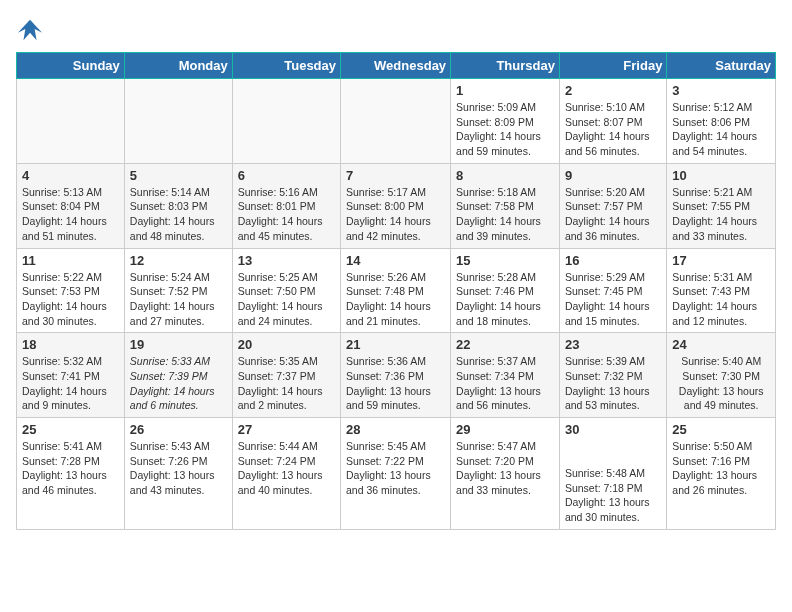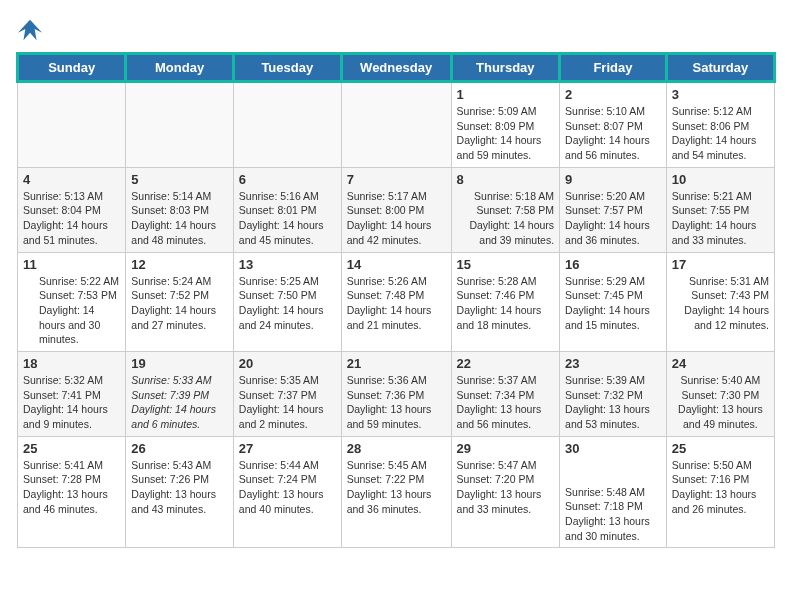--- a/index.html
+++ b/index.html
@@ -52,22 +52,22 @@
       width: 100%;
       border-collapse: collapse;
       margin-top: 8px;
     }
     .calendar th {
       background-color: #2c6fad;
       color: #fff;
       font-size: 13px;
       font-weight: bold;
       padding: 5px 4px;
-      text-align: center;
-      border: 3px solid #14b8a6;
+      text-align: right;
+      border: 1px solid #14b8a6;
     }
     .calendar td {
       vertical-align: top;
       border: 1px solid #ccc;
       padding: 4px 5px;
       width: 113px;
       min-height: 80px;
       background: #fff;
     }
     .calendar tr:nth-child(even) td {
@@ -165,41 +165,41 @@
 Daylight: 14 hours and 45 minutes.</div>
         </td>
         <td>
           <span class="day-num">7</span>
           <div class="day-info" style="white-space: pre-line;">Sunrise: 5:17 AM
 Sunset: 8:00 PM
 Daylight: 14 hours and 42 minutes.</div>
         </td>
         <td>
           <span class="day-num">8</span>
-          <div class="day-info" style="white-space: pre-line; text-align: right;">Sunrise: 5:18 AM
+          <div class="day-info" style="white-space: pre-line;">Sunrise: 5:18 AM
 Sunset: 7:58 PM
 Daylight: 14 hours and 39 minutes.</div>
         </td>
         <td>
           <span class="day-num">9</span>
           <div class="day-info" style="white-space: pre-line;">Sunrise: 5:20 AM
 Sunset: 7:57 PM
 Daylight: 14 hours and 36 minutes.</div>
         </td>
         <td>
           <span class="day-num">10</span>
           <div class="day-info" style="white-space: pre-line;">Sunrise: 5:21 AM
 Sunset: 7:55 PM
 Daylight: 14 hours and 33 minutes.</div>
         </td>
       </tr>
       <tr>
         <td>
           <span class="day-num">11</span>
-          <div class="day-info" style="white-space: pre-line; margin-left: 16px;">Sunrise: 5:22 AM
+          <div class="day-info" style="white-space: pre-line;">Sunrise: 5:22 AM
 Sunset: 7:53 PM
 Daylight: 14 hours and 30 minutes.</div>
         </td>
         <td>
           <span class="day-num">12</span>
           <div class="day-info" style="white-space: pre-line;">Sunrise: 5:24 AM
 Sunset: 7:52 PM
 Daylight: 14 hours and 27 minutes.</div>
         </td>
         <td>
@@ -221,21 +221,21 @@
 Daylight: 14 hours and 18 minutes.</div>
         </td>
         <td>
           <span class="day-num">16</span>
           <div class="day-info" style="white-space: pre-line;">Sunrise: 5:29 AM
 Sunset: 7:45 PM
 Daylight: 14 hours and 15 minutes.</div>
         </td>
         <td>
           <span class="day-num">17</span>
-          <div class="day-info" style="white-space: pre-line; text-align: right;">Sunrise: 5:31 AM
+          <div class="day-info" style="white-space: pre-line;">Sunrise: 5:31 AM
 Sunset: 7:43 PM
 Daylight: 14 hours and 12 minutes.</div>
         </td>
       </tr>
       <tr>
         <td>
           <span class="day-num">18</span>
           <div class="day-info" style="white-space: pre-line;">Sunrise: 5:32 AM
 Sunset: 7:41 PM
 Daylight: 14 hours and 9 minutes.</div>

